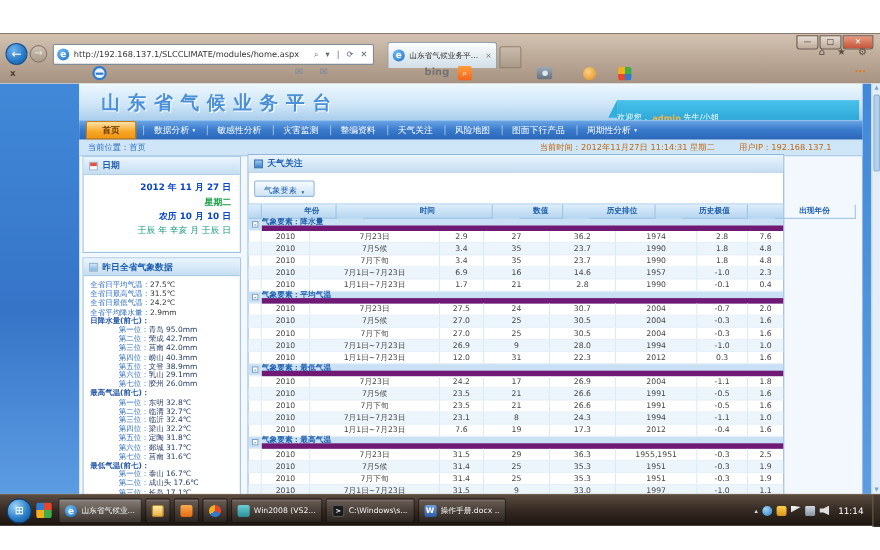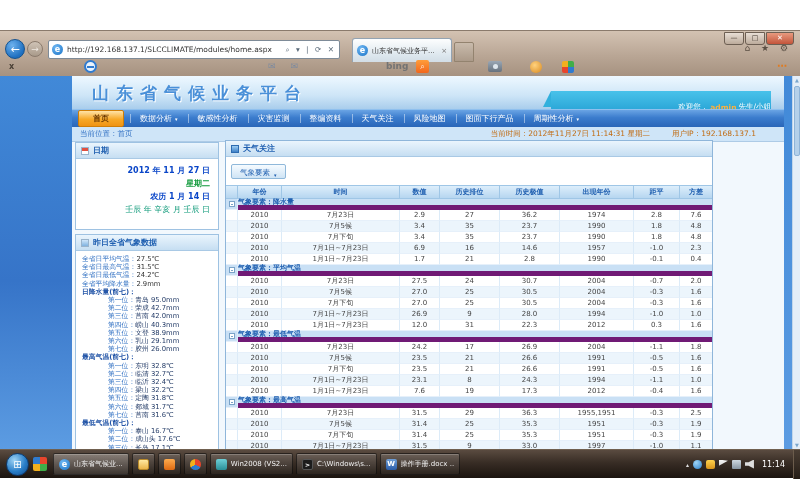--- a/index.html
+++ b/index.html
@@ -64,23 +64,23 @@
   .scrollbar{position:absolute;left:792px;top:0;width:8px;height:100%;background:#e4eef8;border-left:1px solid #c2d6ea;}
   .sb-thumb{position:absolute;left:1px;top:10px;width:6px;height:70px;background:#b4d0ea;border:1px solid #8fb4d8;border-radius:2px;}
   .sb-arrow{position:absolute;left:0;width:8px;font-size:5px;color:#7aa6cc;text-align:center;}
 
   .content{position:absolute;left:72px;top:0;width:712px;height:100%;}
 
   .page-header{position:absolute;left:0;top:0;width:712px;height:33px;
                background:linear-gradient(180deg,#eef8ff,#cde5f7 60%,#a9cdec);}
   .site-title{position:absolute;left:20px;top:6px;font-size:17px;font-weight:bold;color:#4a90d8;
               letter-spacing:7px;text-shadow:1px 1px 0 #fff;}
-  .welcome{position:absolute;right:13px;top:15px;width:220px;height:32px;
+  .welcome{position:absolute;right:3px;top:15px;width:220px;height:32px;
            background:linear-gradient(180deg,#49c2ea,#1794cb);display:flex;align-items:center;
-           justify-content:flex-end;font-size:7.5px;color:#fff;}
+           justify-content:flex-start;font-size:7.5px;color:#fff;}
   .welcome:before{content:"";position:absolute;left:-8px;top:0;border-style:solid;
                   border-width:16px 8px 0 0;border-color:transparent #31b0dd transparent transparent;}
   .welcome .usr{color:#ffb13b;font-weight:bold;margin:0 2px;}
 
   .menu-bar{position:absolute;left:0;top:33px;width:712px;height:18px;
             background:linear-gradient(180deg,#6aa4e4,#3b7ccd 45%,#2a66b8);
             border-top:1px solid #8fc0ee;display:flex;align-items:center;padding-left:6px;}
   .menu-item{position:relative;color:#fff;font-size:8px;padding:2px 10px;white-space:nowrap;display:flex;align-items:center;}
   .menu-item:not(.active):before{content:"";position:absolute;left:0;top:3px;bottom:3px;border-left:1px solid rgba(255,255,255,.45);}
   .menu-item.active{background:linear-gradient(180deg,#ffe3a8,#f7a928 55%,#f09312);border:1px solid #cf7e08;
@@ -124,21 +124,21 @@
               font-size:7.5px;color:#1f5fb0;}
   .filter-btn .fb-arrow{font-size:5px;margin-left:4px;}
 
   .tbl{width:486px;border-top:1px solid #9fc6e6;}
   .trow{display:flex;width:486px;}
   .trow .cell{flex:0 0 auto;display:flex;align-items:center;justify-content:center;
               border-right:1px solid #dcebf8;border-bottom:1px solid #e6f0fa;
               font-size:7px;color:#444;overflow:hidden;white-space:nowrap;}
   .c0{width:12px;} .c1{width:44px;} .c2{width:118px;} .c3{width:40px;} .c4{width:60px;}
   .c5{width:60px;} .c6{width:74px;} .c7{width:46px;} .c8{width:32px;border-right:none!important;}
-  .thead{height:13px;background:linear-gradient(180deg,#ddeefb,#b3d4ef);}
+  .thead{height:13px;background:linear-gradient(180deg,#ddeefb,#b3d4ef);gap:24px;}
   .thead .cell{font-size:7px;font-weight:bold;color:#1f5fb0;border-right:1px solid #9fc6e6;border-bottom:1px solid #9fc6e6;}
   .grow{height:11px;background:#c9e0f5;}
   .grow .glabel{flex:1;display:flex;align-items:center;font-size:7px;font-weight:bold;color:#1f5fb0;
                 border-bottom:5px solid #701a75;}
   .gbox{width:6px;height:6px;border:1px solid #7aa3c8;background:#fff;margin:0 auto;position:relative;}
   .gbox:after{content:"";position:absolute;left:1px;right:1px;top:2px;height:1px;background:#7aa3c8;}
   .drow{height:11px;}
   .drow.alt{background:#ecf5fc;}
 
   
@@ -269,21 +269,21 @@
       </div>
 
       <div class="panel date-panel">
         <div class="panel-hd">
           <span class="hd-ico cal"></span>
           <span>日期</span>
         </div>
         <div class="date-body">
           <div class="d-blue">2012 年 11 月 27 日</div>
           <div class="d-green">星期二</div>
-          <div class="d-blue">农历 1 月 14 日</div>
+          <div class="d-blue">农历 10 月 10 日</div>
           <div class="d-teal">壬辰 年 辛亥 月 壬辰 日</div>
         </div>
       </div>
 
       <div class="panel weather-panel">
         <div class="panel-hd">
           <span class="hd-ico chart"></span>
           <span>昨日全省气象数据</span>
         </div>
         <div class="weather-body" id="weather-body">

